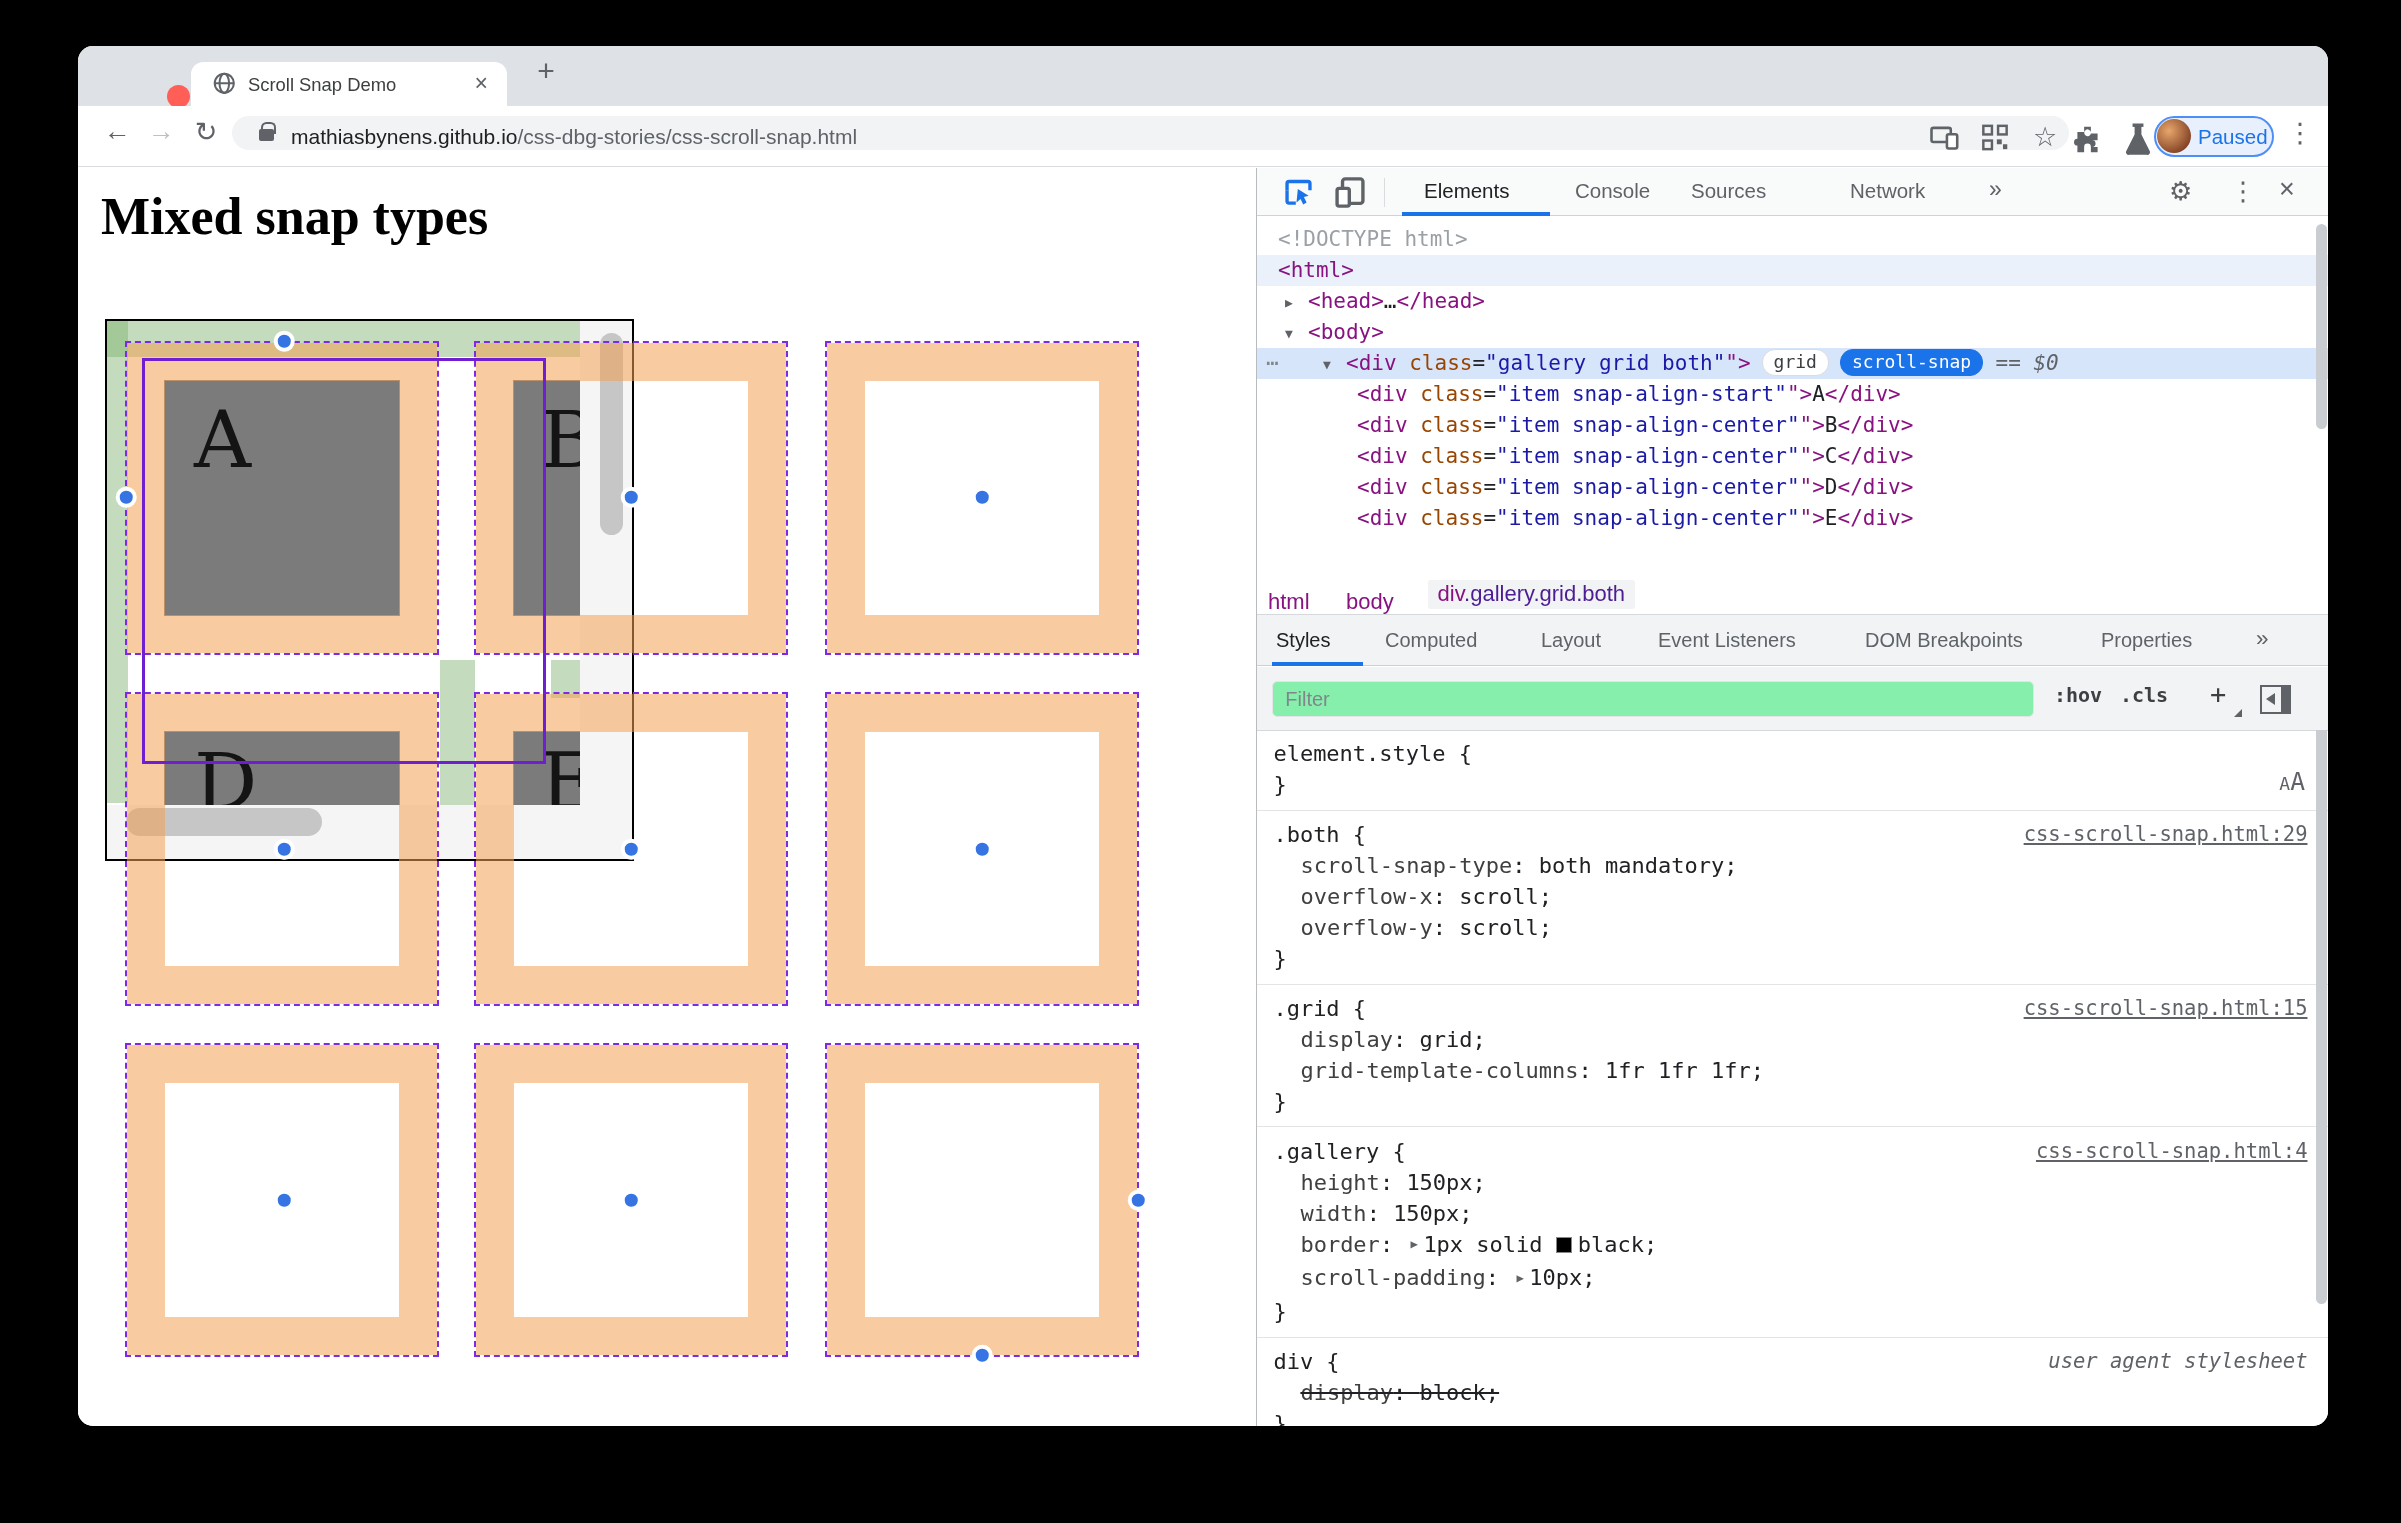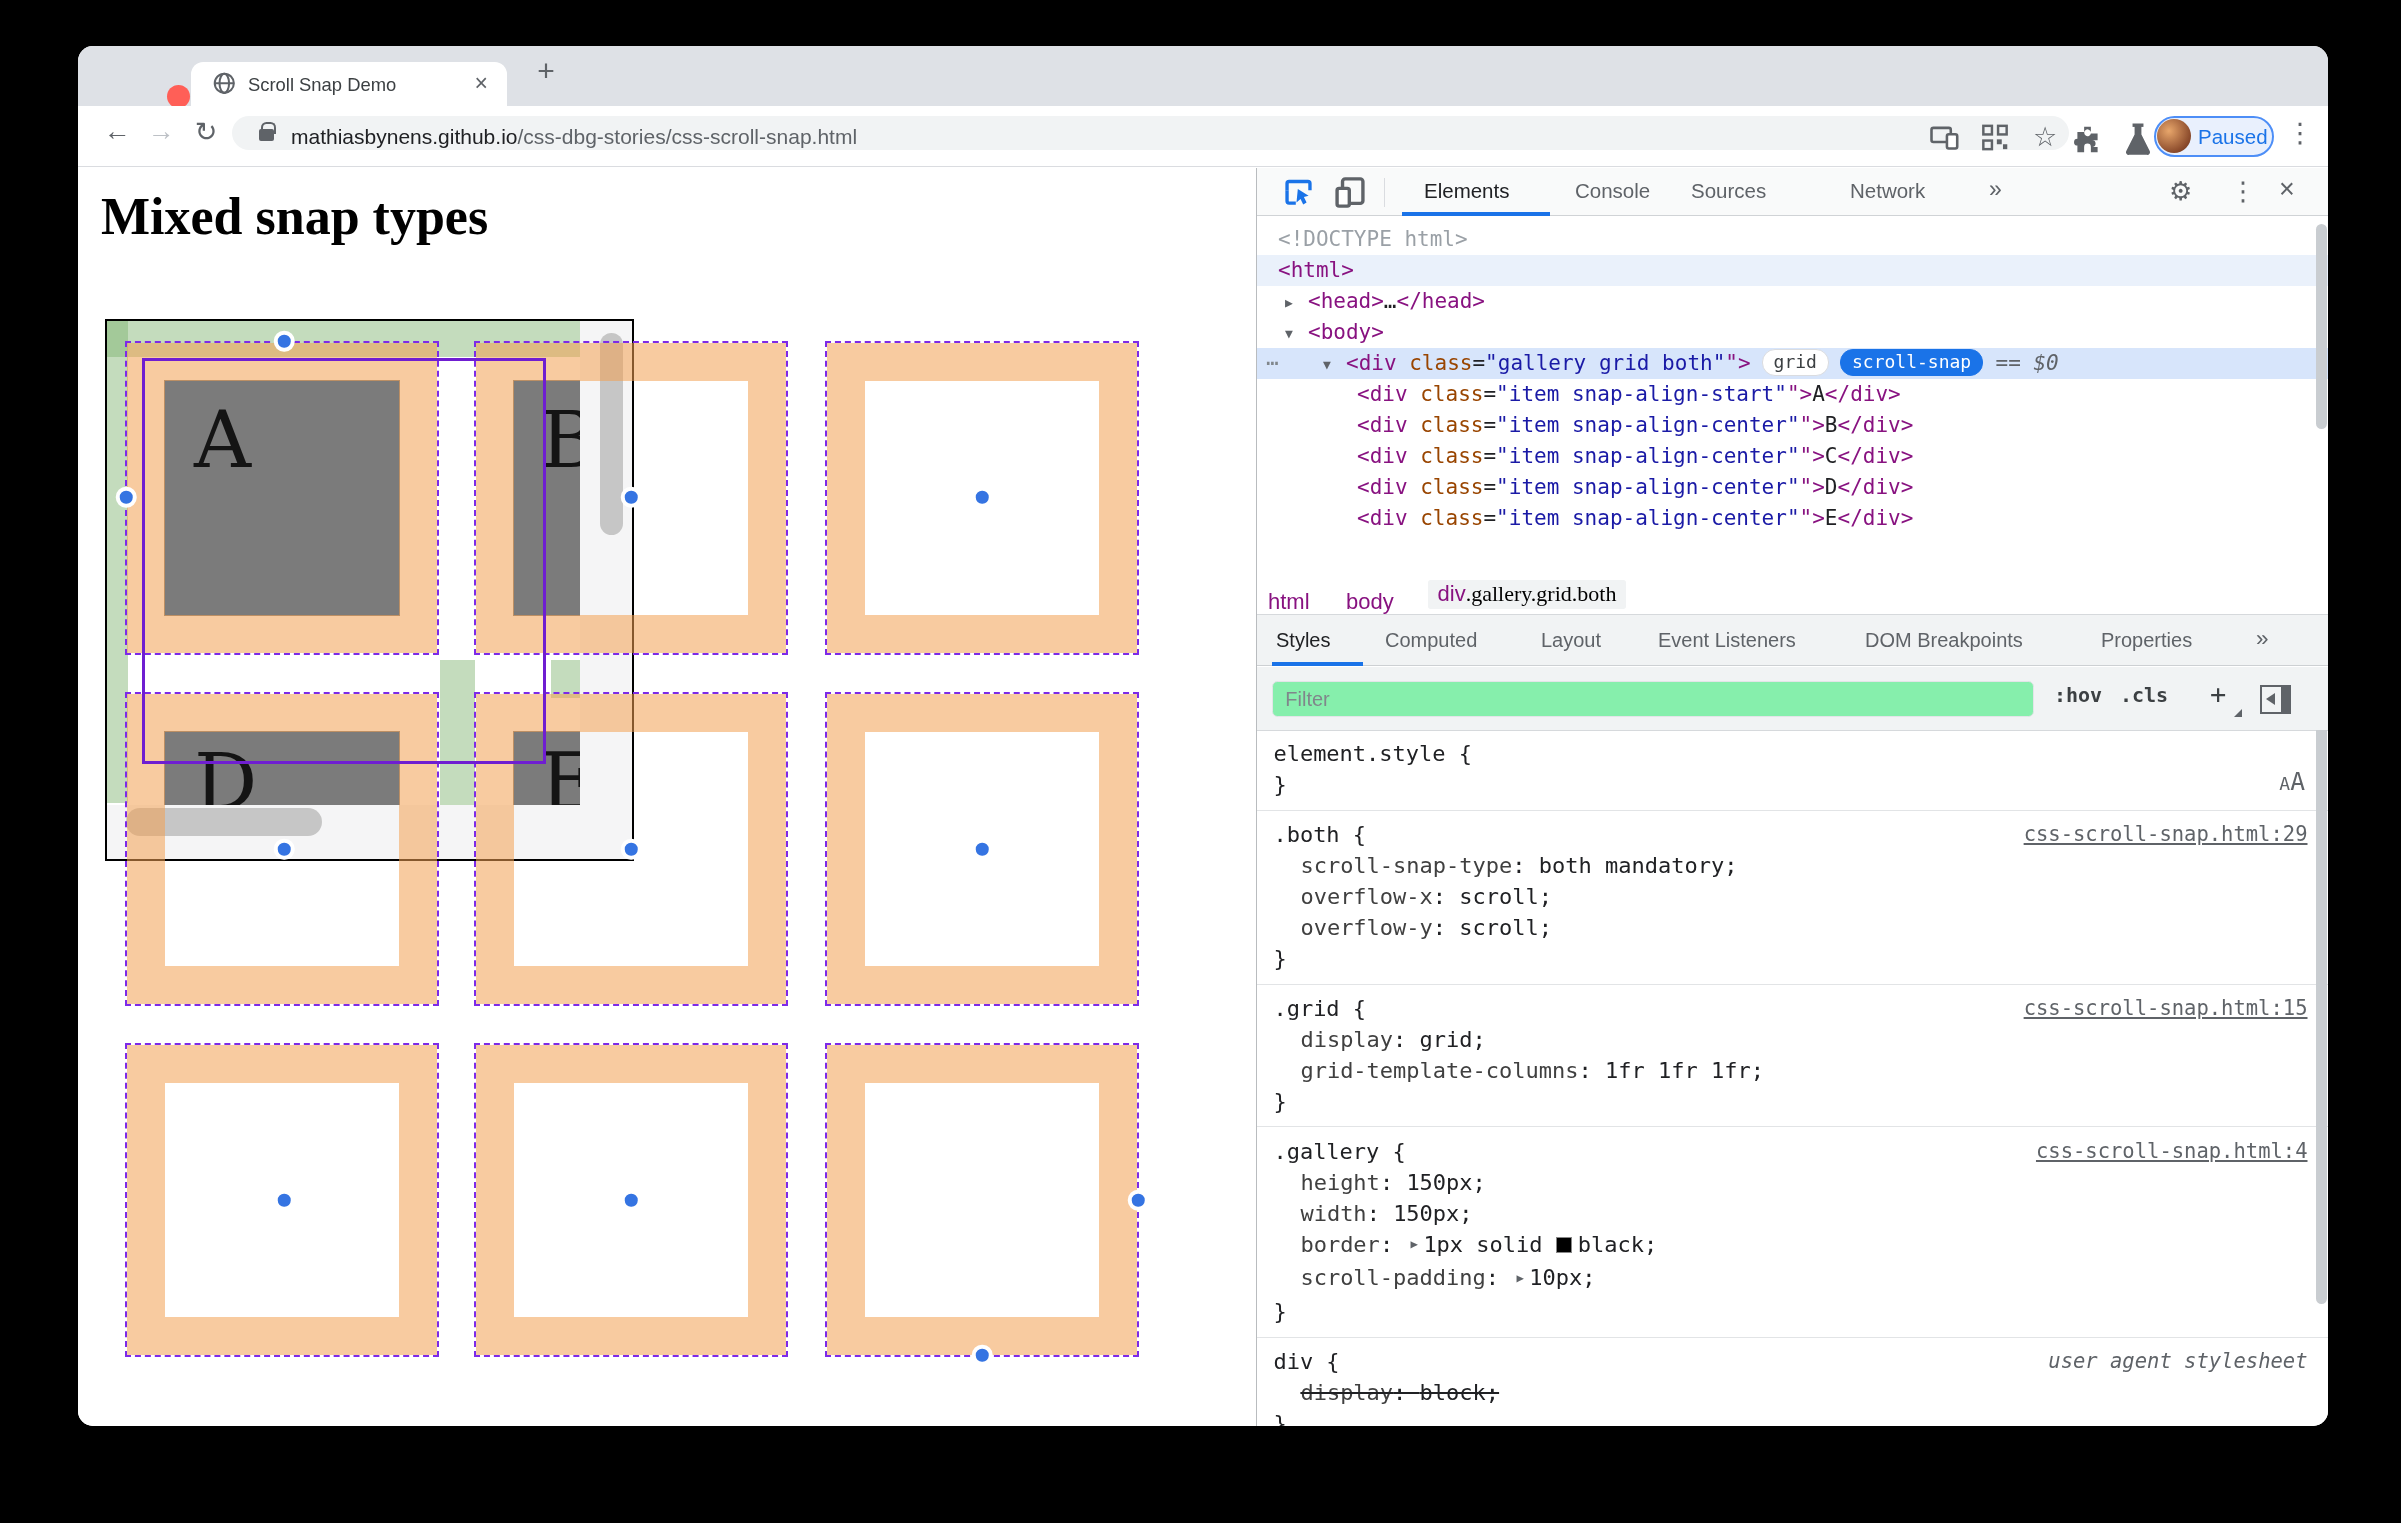--- a/index.html
+++ b/index.html
@@ -64,21 +64,21 @@
   .tk-p { color:#202124; } .tk-g { color:#9aa0a6; }
   .badge { display:inline-block; font-size:18px; line-height:24.6px; padding:0 11px; border-radius:13px; margin-left:11px;
            vertical-align:2px; }
   .badge.grid-b { background:#fff; border:1.4px solid #dadce0; color:#3c4043; }
   .badge.snap-b { background:#1a73e8; border:1.4px solid #1a73e8; color:#fff; }
   .eqsuf { color:#5f6368; margin-left:12.3px; } .eqsuf i { font-style:italic; }
   .vscroll { position:absolute; width:11px; border-radius:5.5px; background:#c9cdd1; }
   #crumbs { position:absolute; left:0; top:408px; width:100%; height:39px; border-bottom:0.7px solid #d6d9dc; font-size:22px; }
   .crumb { position:absolute; top:13px; color:#881280; }
   .crumb.current { background:#f1f3f4; padding:1.4px 9.6px; border-radius:2.7px; top:4.1px; }
-  .crumb .cls { color:#000000;font-family:Liberation Serif, serif; }
+  .crumb .cls { color:#4c1d95; }
   #subtabs { position:absolute; left:0; top:447px; width:100%; height:51px; background:#f1f3f4; border-bottom:0.7px solid #cdd0d3; }
   .subtab { position:absolute; top:13.7px; font-size:20px; color:#5f6368; white-space:nowrap; }
   .subtab.active { color:#202124; }
   #st-underline { position:absolute; left:15px; top:47px; width:91px; height:4.1px; background:#1a73e8; }
   #filter-row { position:absolute; left:0; top:499px; width:100%; height:64px; background:#f1f3f4; border-bottom:0.7px solid #d6d9dc; }
   #filter-input { position:absolute; left:15px; top:14.3px; width:762px; height:36px; background:#86efac; border:0.7px solid #e3e5e8;
                   border-radius:5.5px; font-size:20px; padding:0 12.3px; color:#202124; font-family:"Liberation Sans",sans-serif; }
   #filter-input::placeholder { color:#80868b; }
   .fr-btn { position:absolute; top:16.4px; font-size:20px; color:#3c4043; font-family:"DejaVu Sans Mono",monospace; font-weight:bold; }
   #plus-btn { font-size:27px; top:11px; font-weight:normal; }

